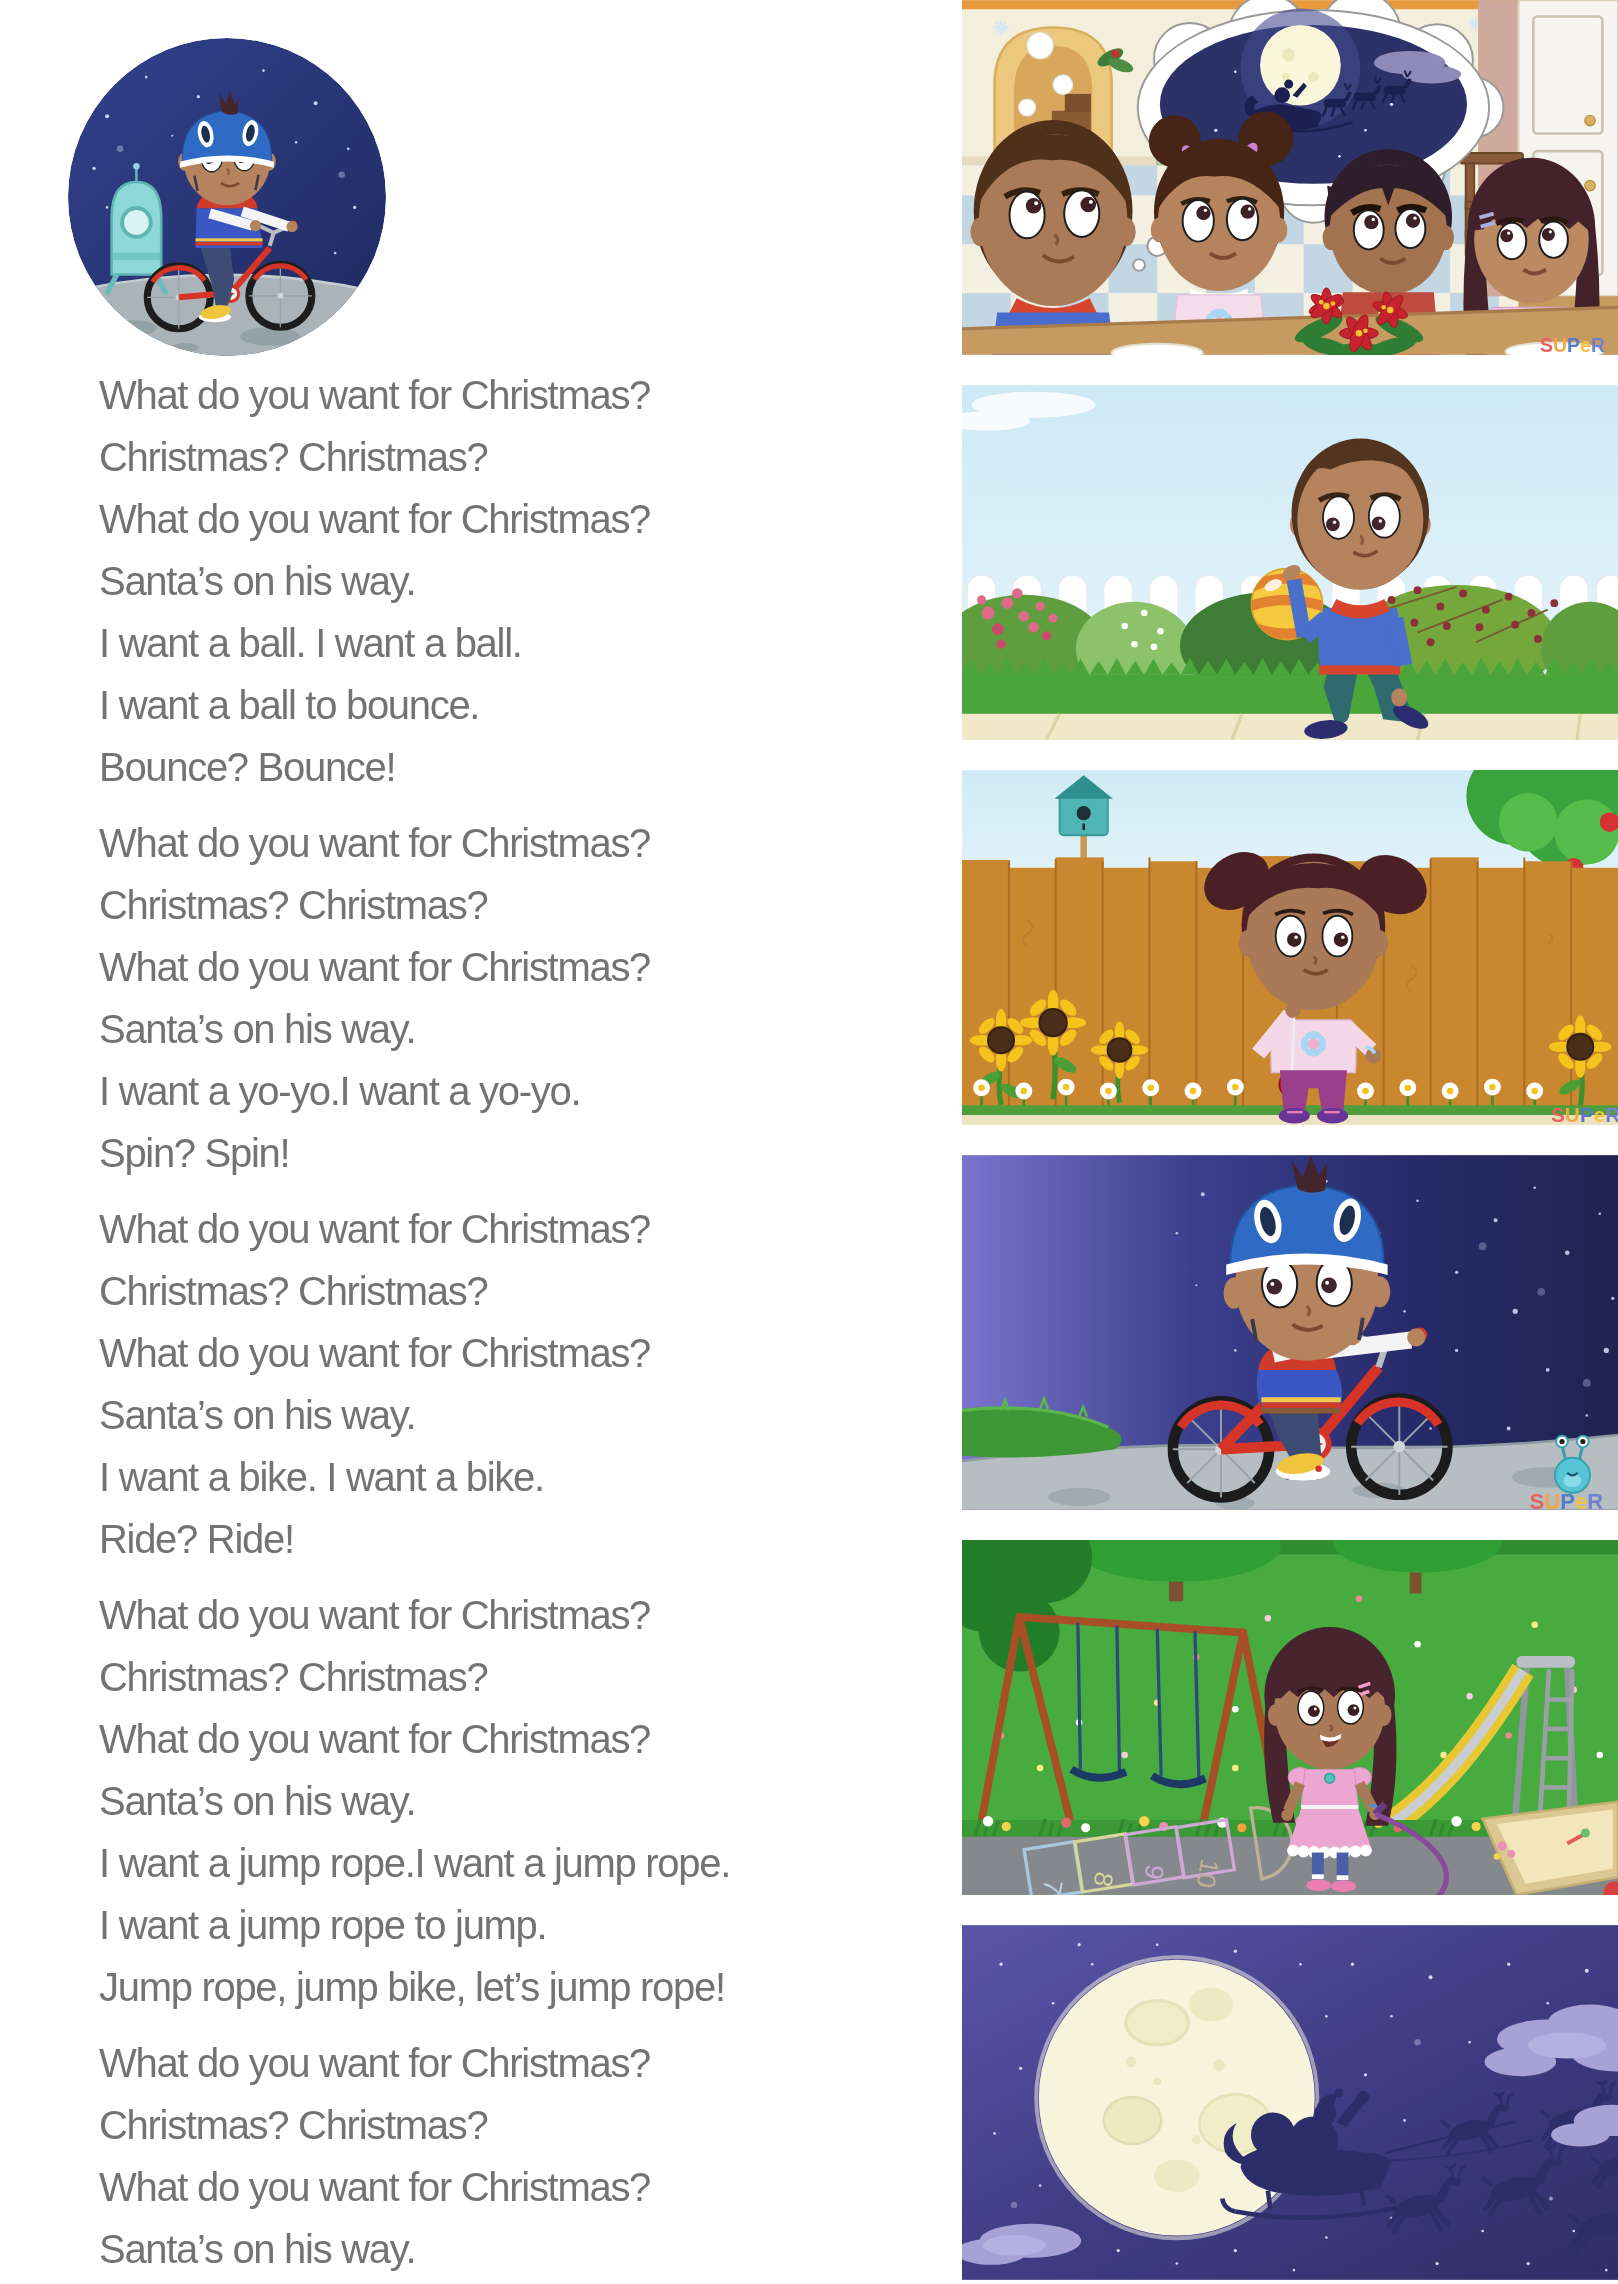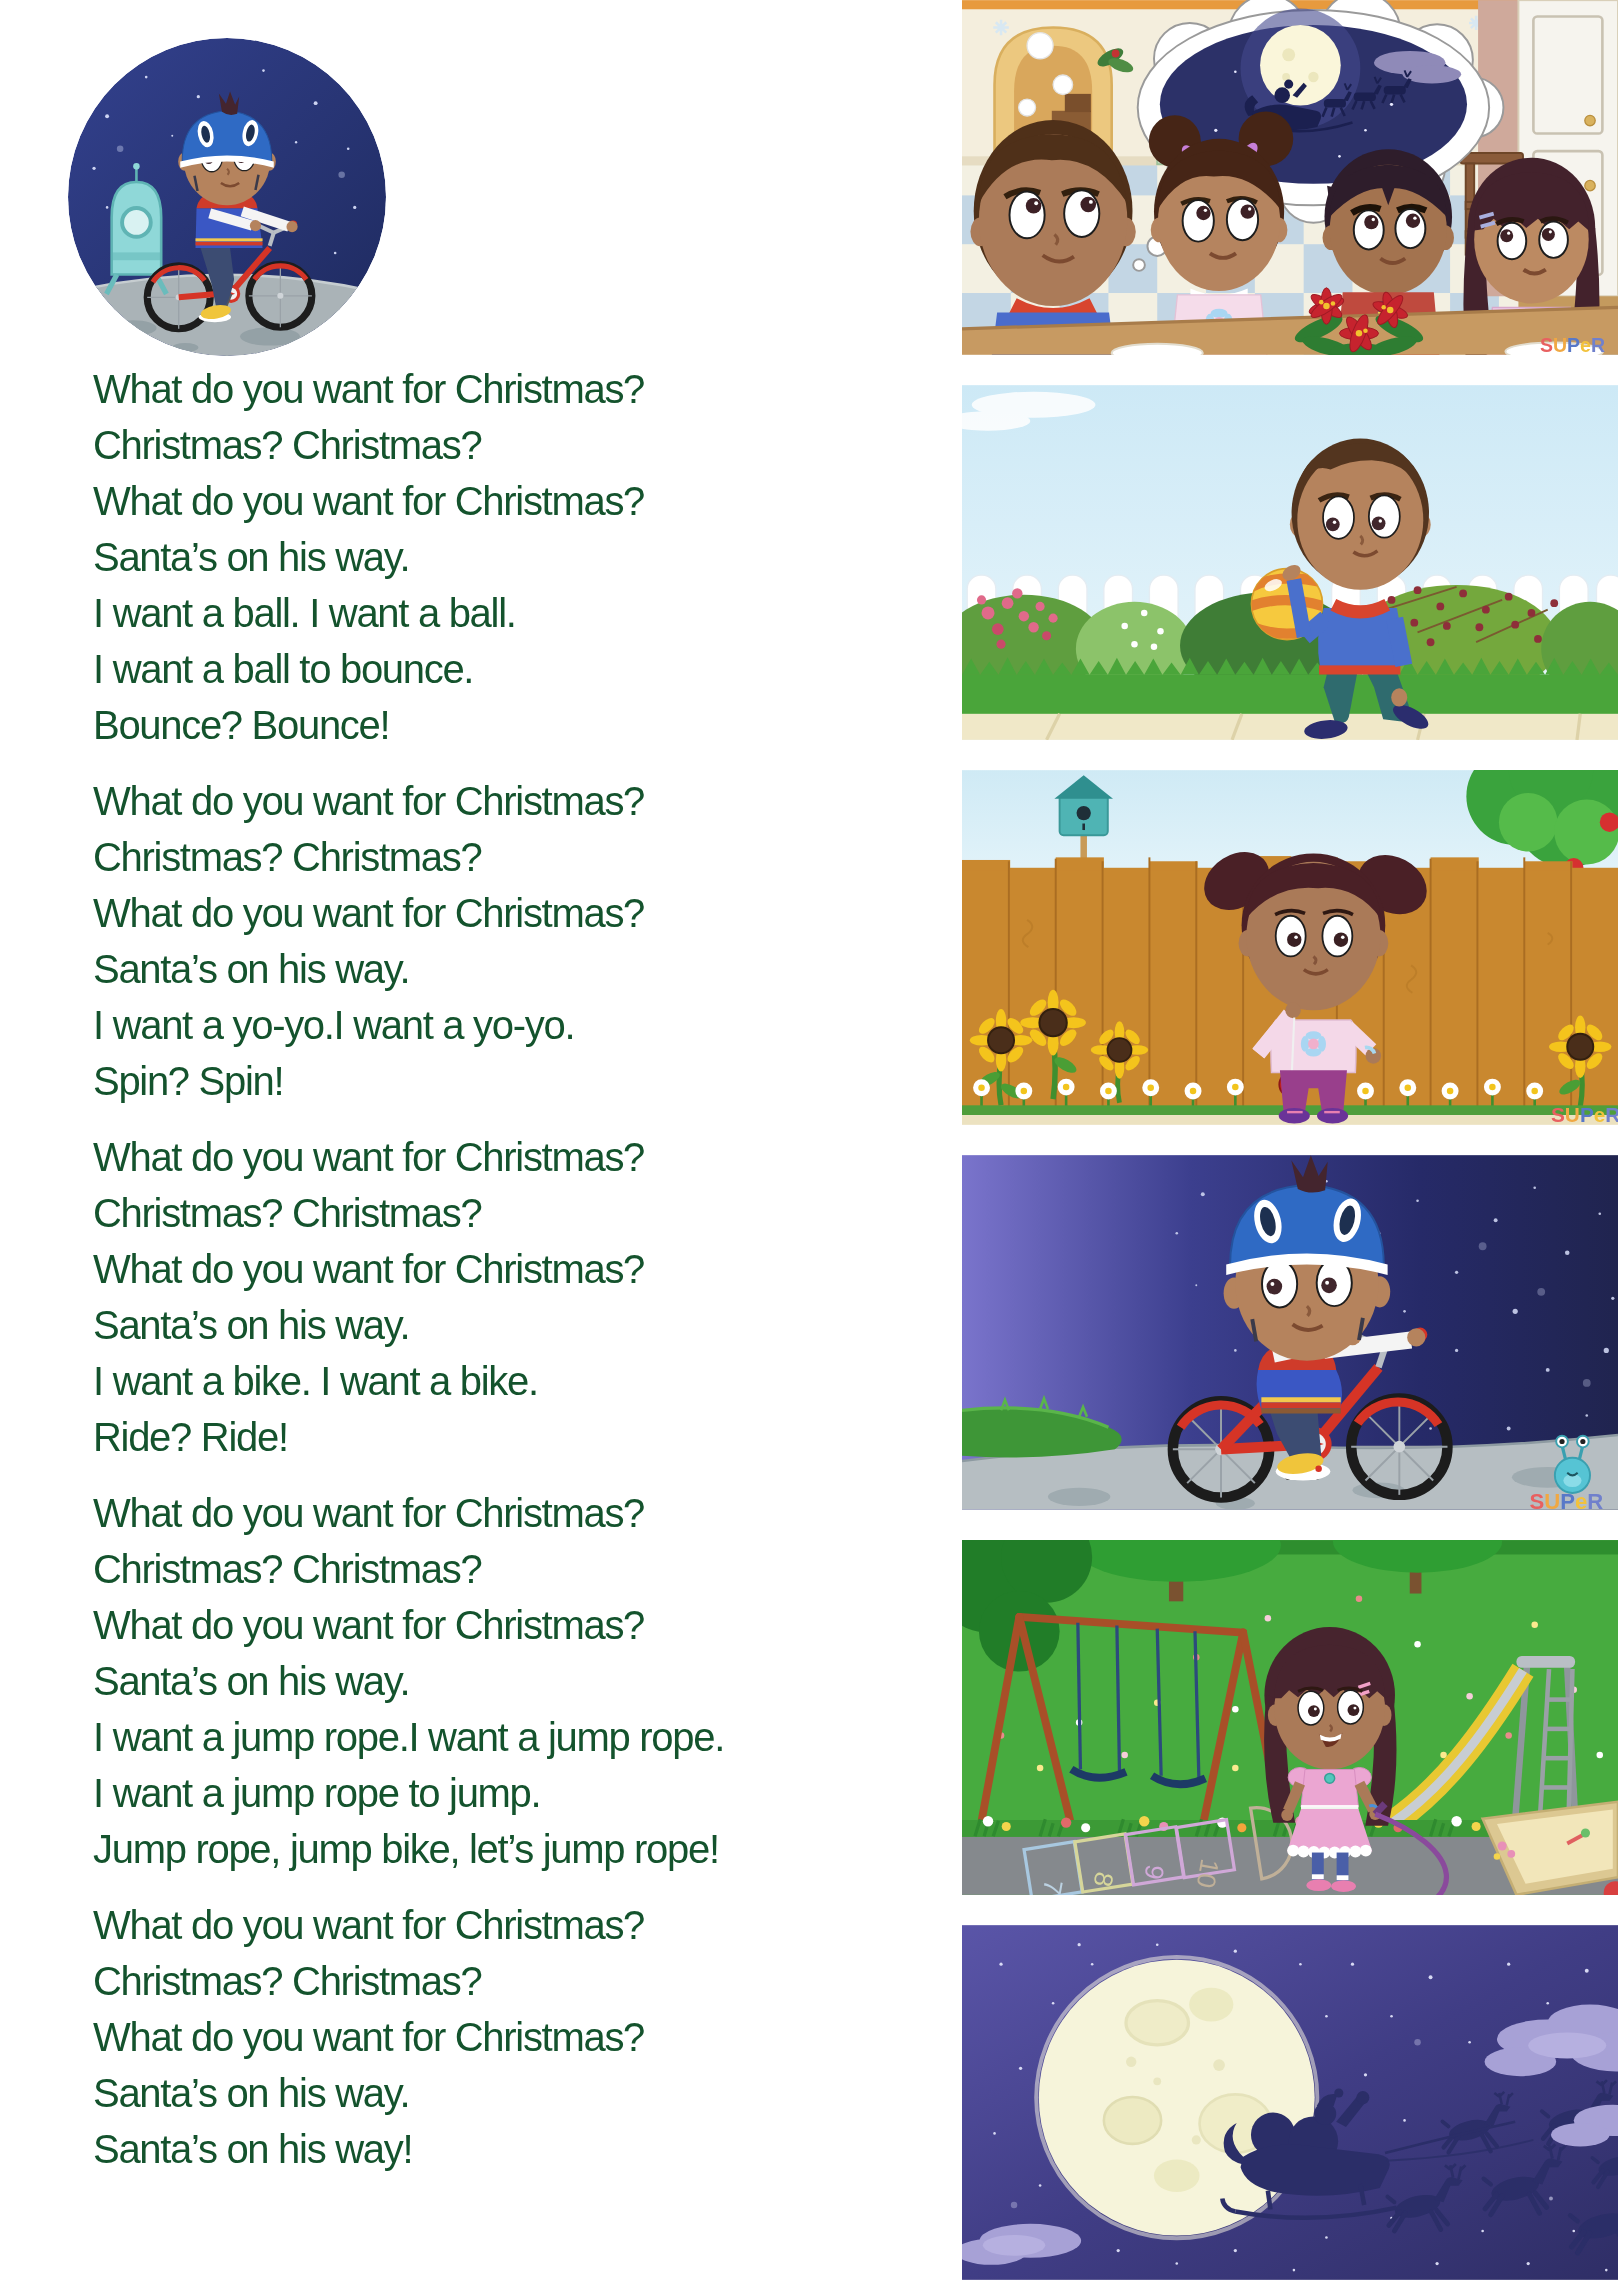--- a/index.html
+++ b/index.html
@@ -4,21 +4,21 @@
 <style>
   html,body{margin:0;padding:0;}
   body{width:1619px;height:2284px;position:relative;background:#ffffff;
        font-family:"Liberation Sans",sans-serif;overflow:hidden;}
   .page{position:absolute;inset:0;}
   .left-col{position:absolute;left:68px;top:38px;width:742px;}
   .avatar{width:318px;height:318px;border-radius:50%;overflow:hidden;}
   .title{margin:95px 0 26px 15px;font-size:55px;line-height:57px;font-weight:bold;
          letter-spacing:-1.3px;color:#343434;}
   .verse{margin:0 0 30px 15px;}
-  .line{margin:10px;font-size:40px;line-height:46px;letter-spacing:-1.3px;color:#14532d;}
+  .line{margin:16px;font-size:40px;line-height:46px;letter-spacing:-1.3px;color:#737373;}
   .right-col{position:absolute;left:962px;top:0;width:656px;}
   figure.panel{margin:0 0 30px 0;width:656px;height:355px;overflow:hidden;}
   figure.panel svg{display:block;}
 </style>
 </head>
 <body>
 
 <div class="page">
 
   <div class="left-col">

